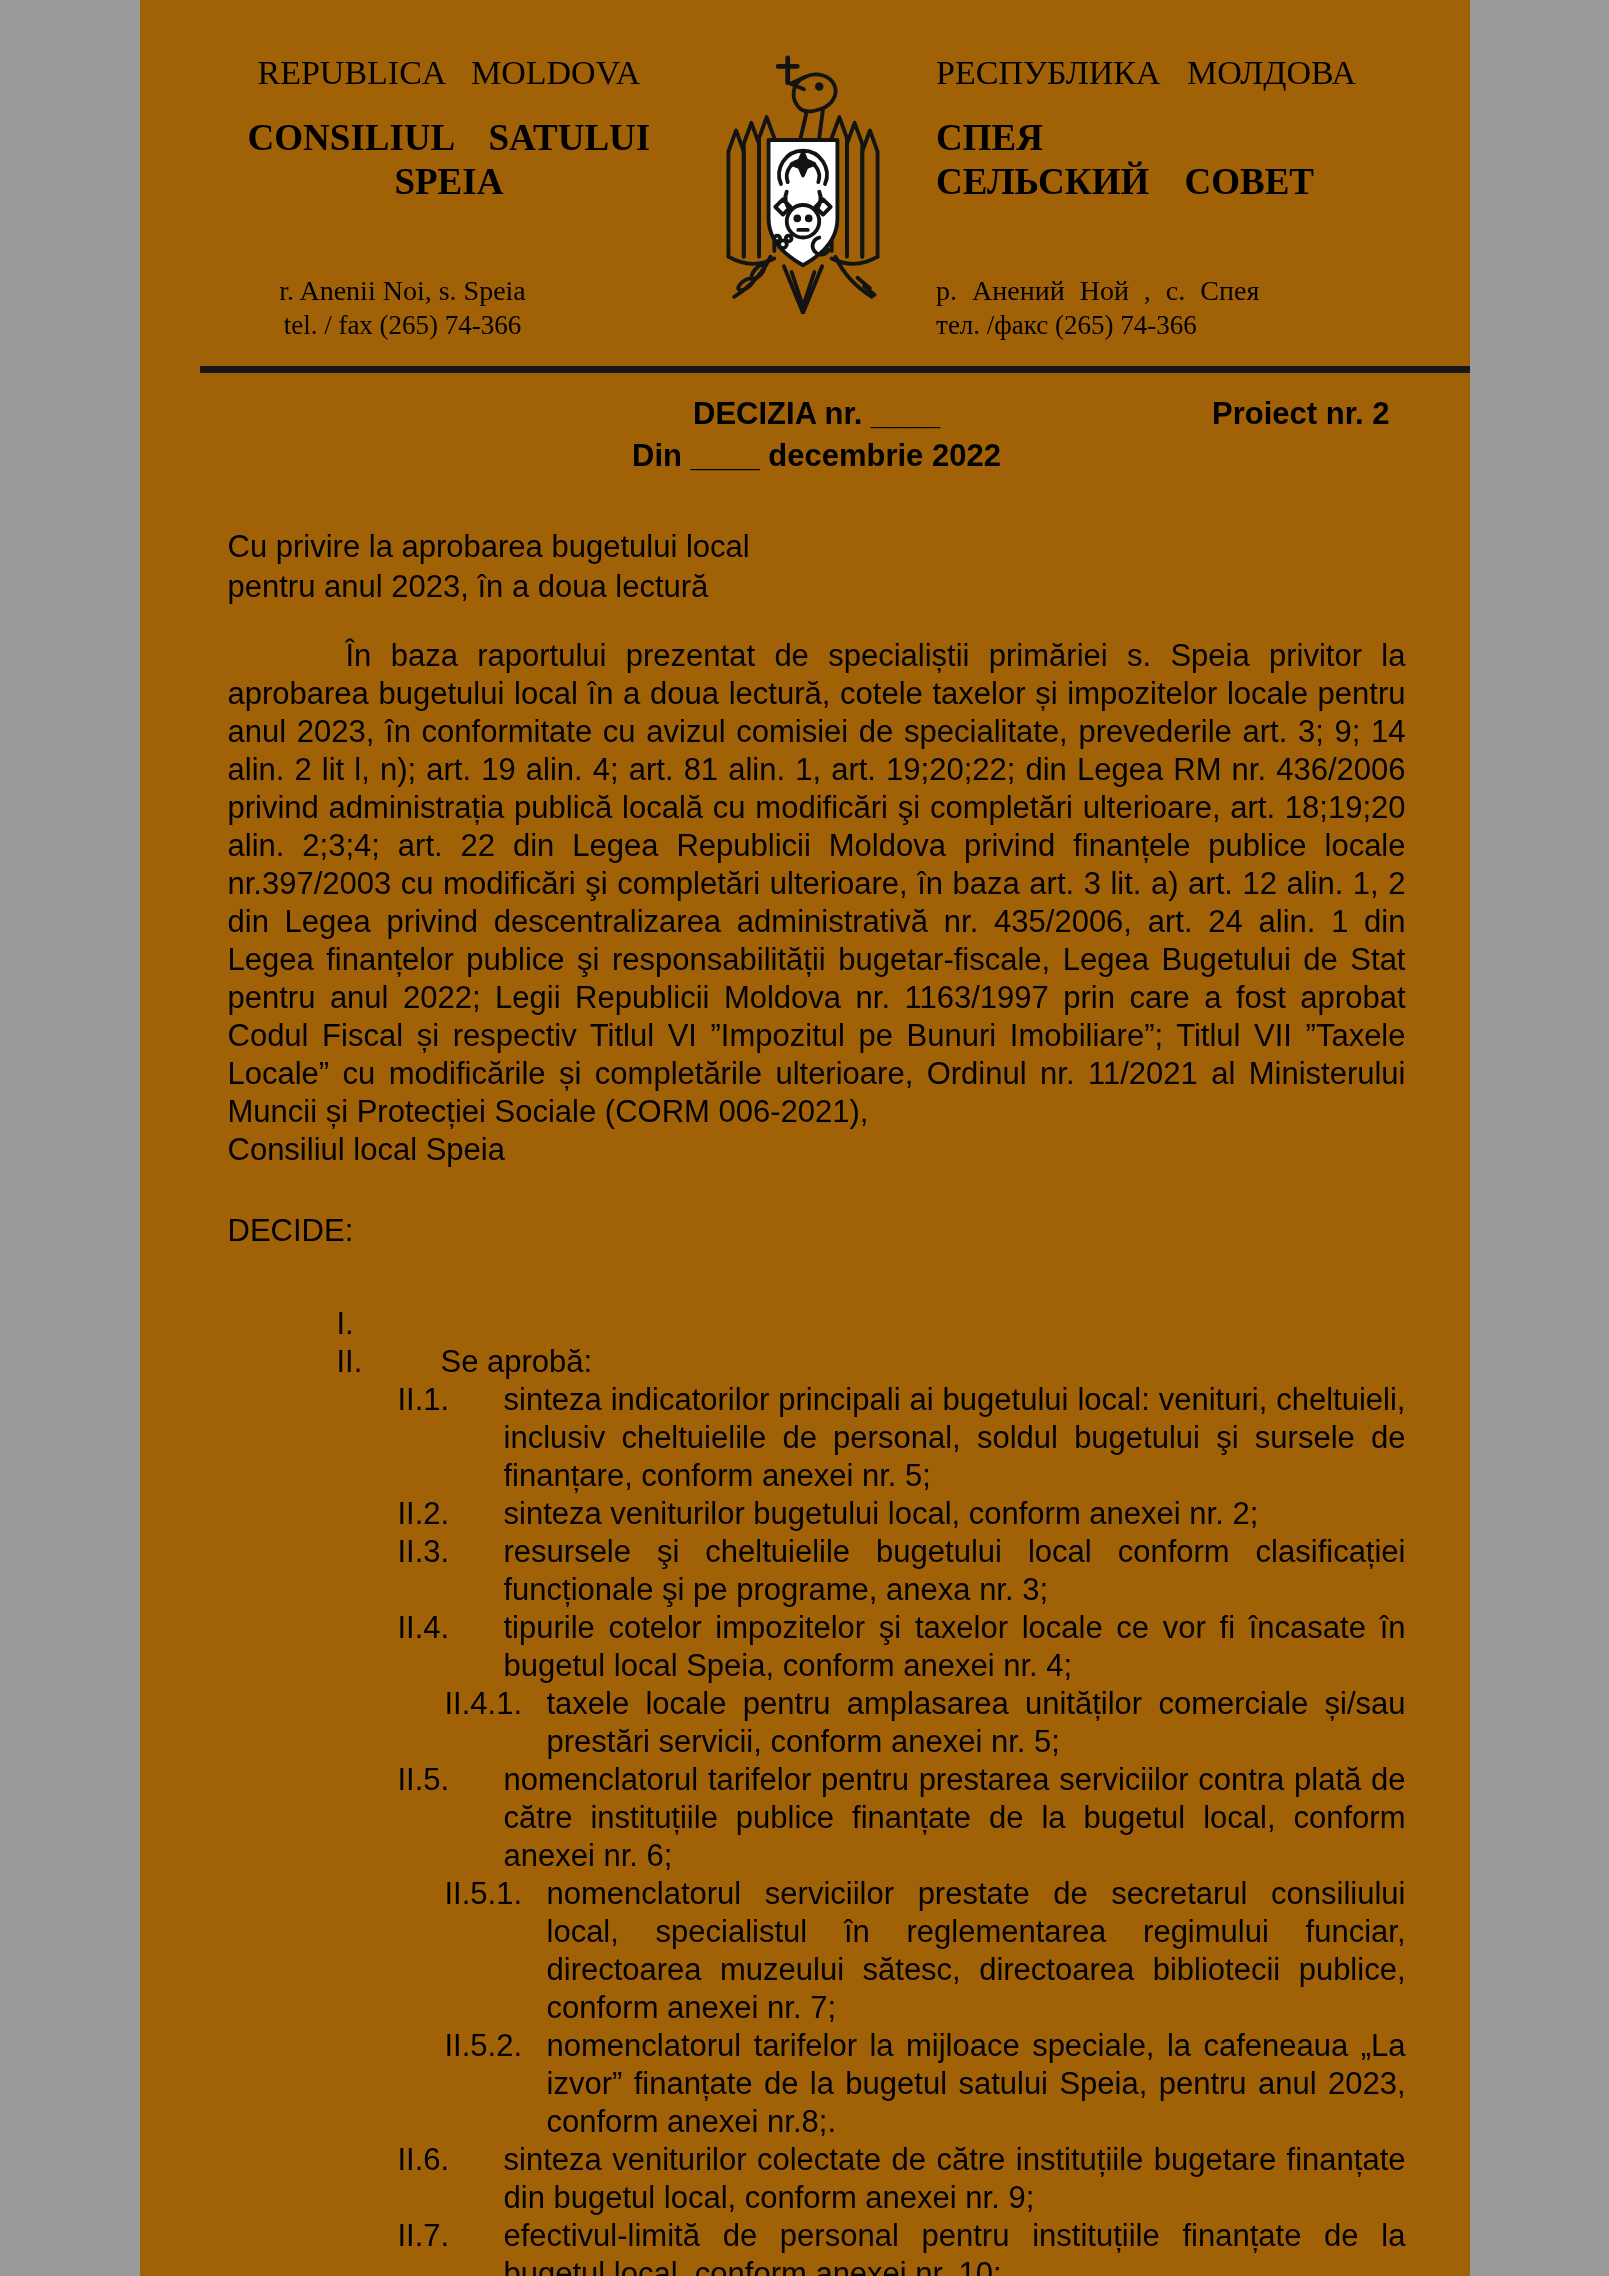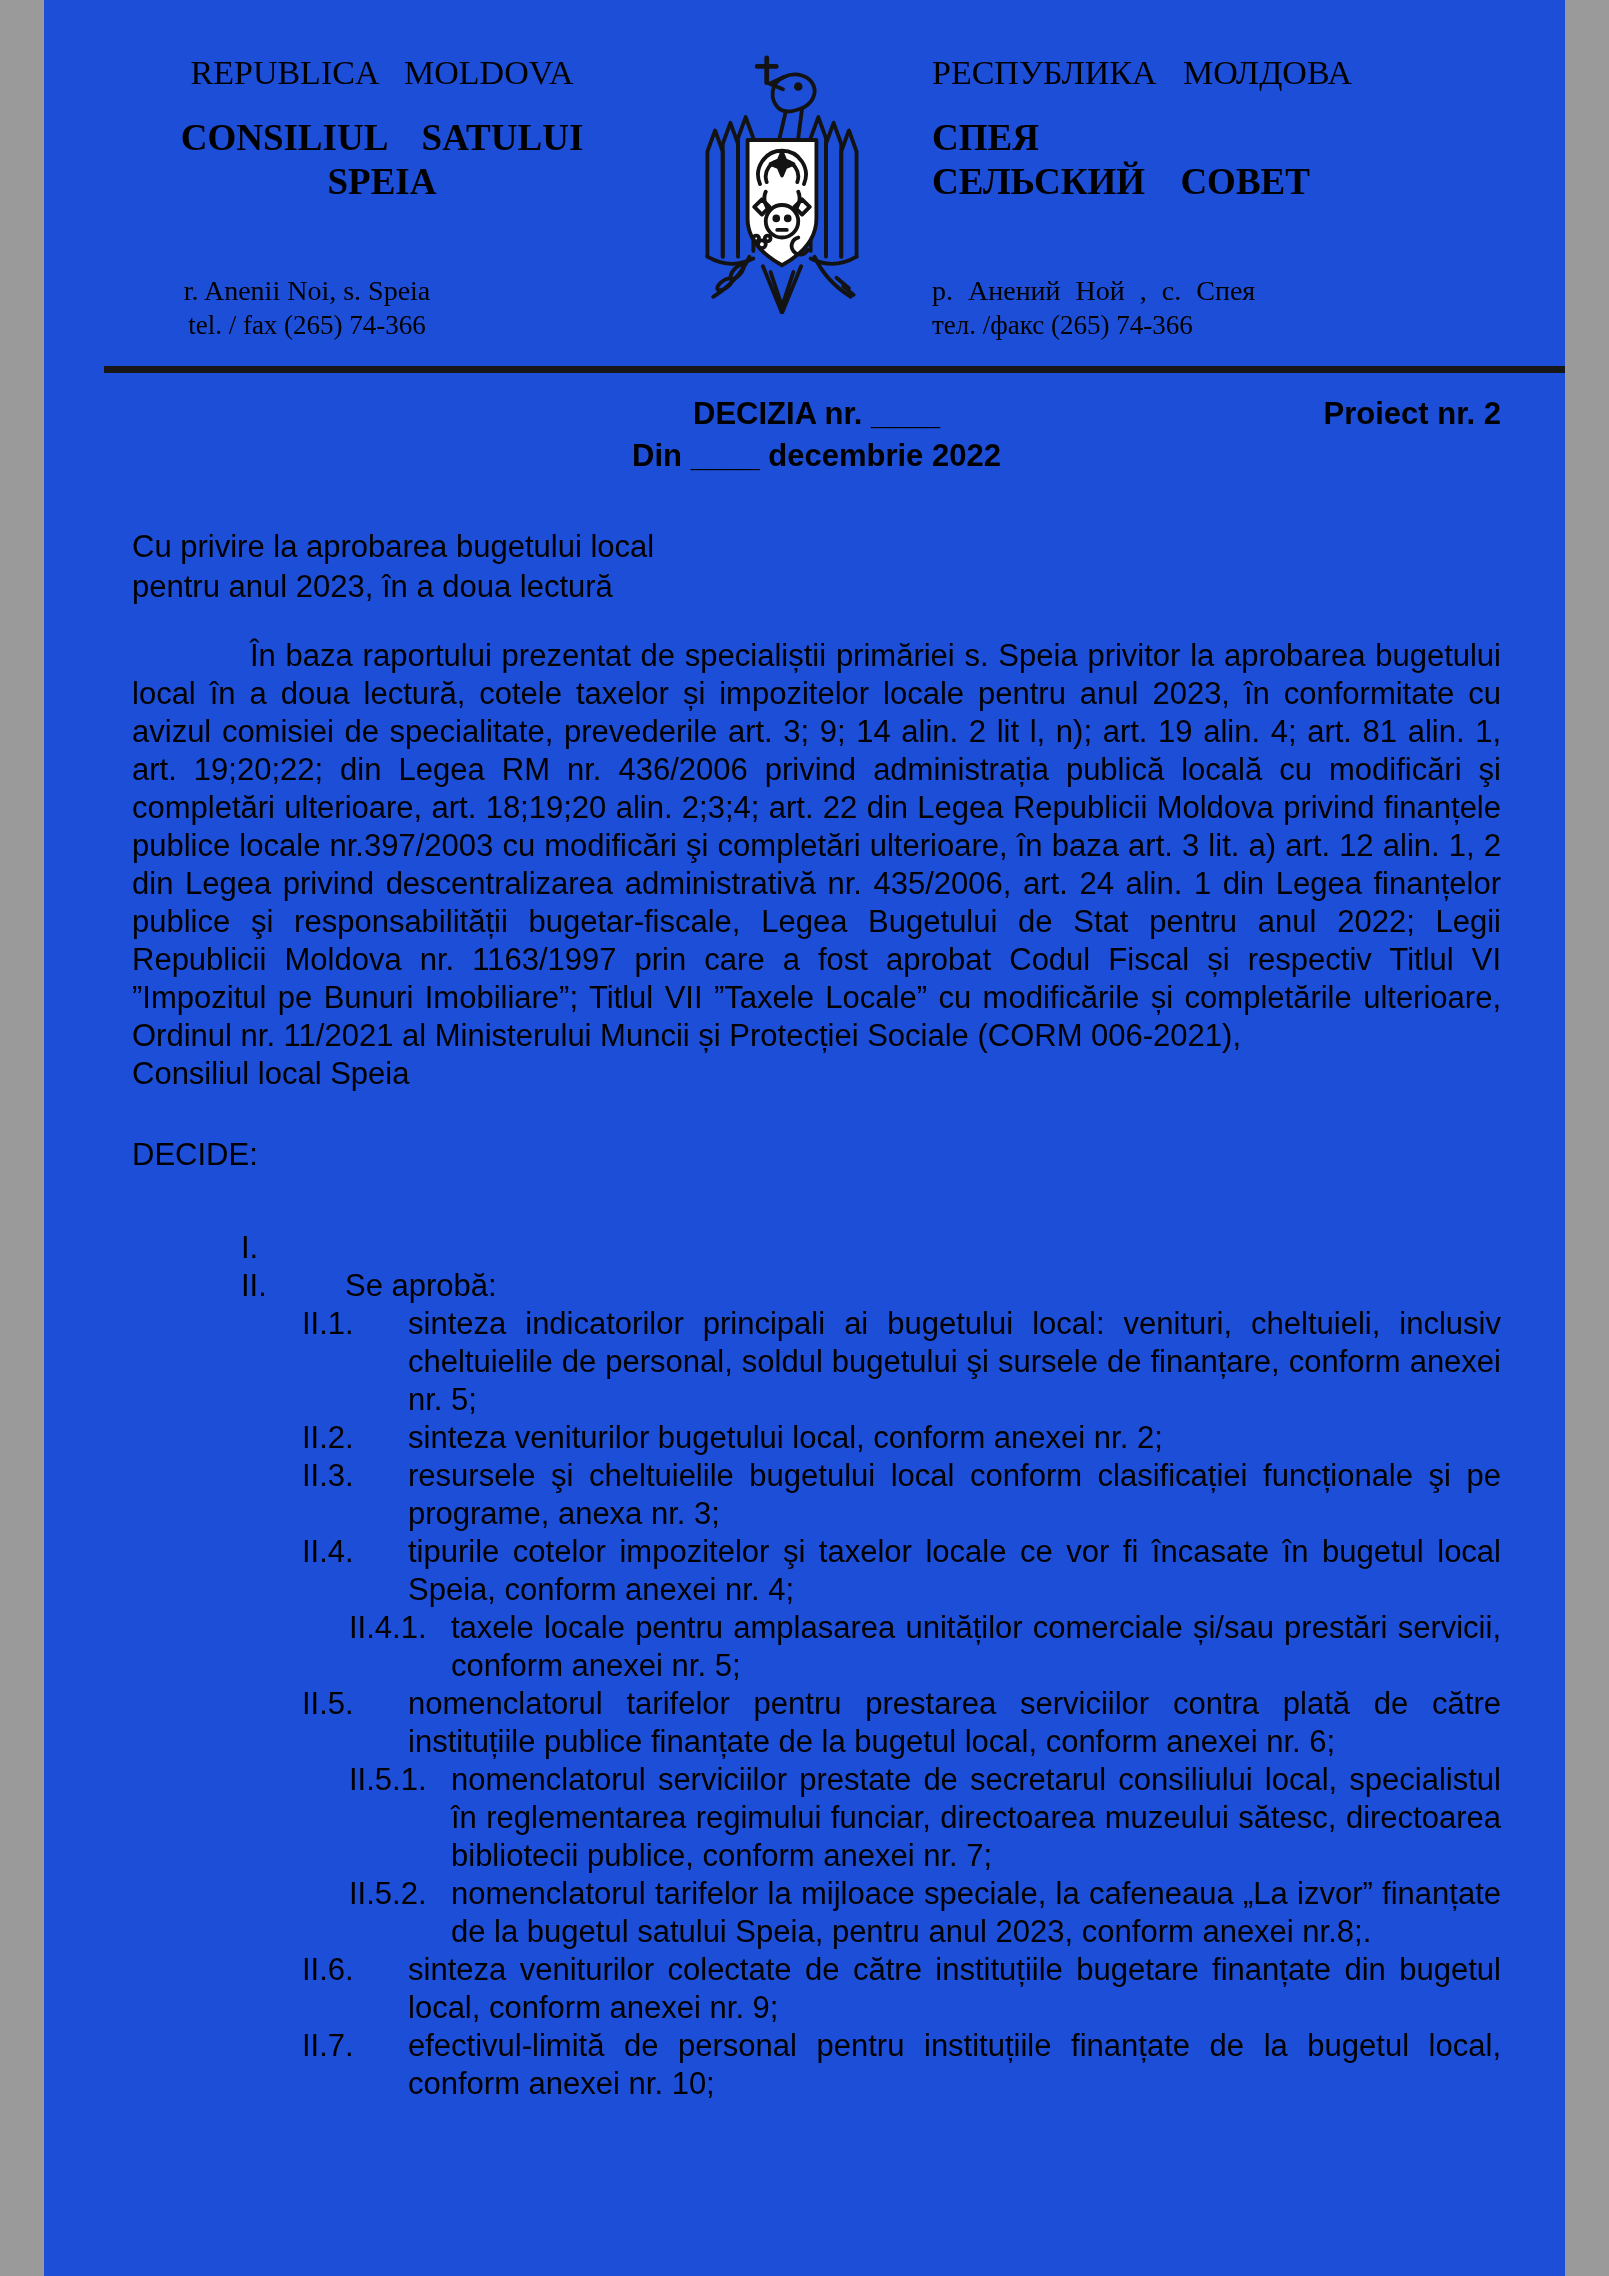--- a/index.html
+++ b/index.html
@@ -1,18 +1,18 @@
 <!DOCTYPE html>
 <html><head>
 <meta charset="utf-8">
 <style>
   * { margin:0; padding:0; box-sizing:border-box; }
   html,body { background:#9a9a9a; }
   .page {
-    width:1521px; height:2276px; margin:0 auto; background:#1d4ed8; color:#000;
+    width:1330px; height:2276px; margin:0 auto; background:#a16207; color:#000;
     position:relative; padding:48px 64px 0 88px; overflow:hidden;
     font-family:"Liberation Sans", sans-serif;
   }
   
   .header { display:flex; font-family:"Liberation Serif", serif; }
   .h-left  { width:500px; text-align:center; }
   .h-center{ width:300px; display:flex; justify-content:center; align-items:flex-start; }
   .h-right { width:530px; text-align:left; }
   .country { font-size:34px; word-spacing:18px; padding-top:6px; white-space:nowrap; }
   .council-wrap { margin-top:24px; }
@@ -21,21 +21,21 @@
   .h-left .addr-wrap { width:350px; }
   .addr  { font-size:28px; line-height:34px; white-space:nowrap; }
   .phone { font-size:27px; line-height:34px; white-space:nowrap; }
   .h-right .addr { word-spacing:8px; }
   .emblem-svg { margin-top:6px; }
   
   .rule { border:none; border-top:7px solid #171717; width:1490px; margin:24px 0 0 -28px; }
   
   .title-block { position:relative; margin-top:20px; text-align:center;
                  font-weight:bold; font-size:31px; line-height:42px; }
-  .project { position:absolute; right:0; top:0; font-weight:bold; }
+  .project { position:absolute; right:16px; top:0; font-weight:bold; }
   
   .subject { margin-top:50px; font-size:31px; line-height:40px; }
   
   .preamble { margin-top:30px; font-size:31px; line-height:38px;
               text-align:justify; text-indent:118px; }
   .closing  { font-size:31px; line-height:38px; }
   
   .decide { margin-top:44px; font-size:31px; }
   
   .list { margin-top:56px; font-size:31px; line-height:38px; }

